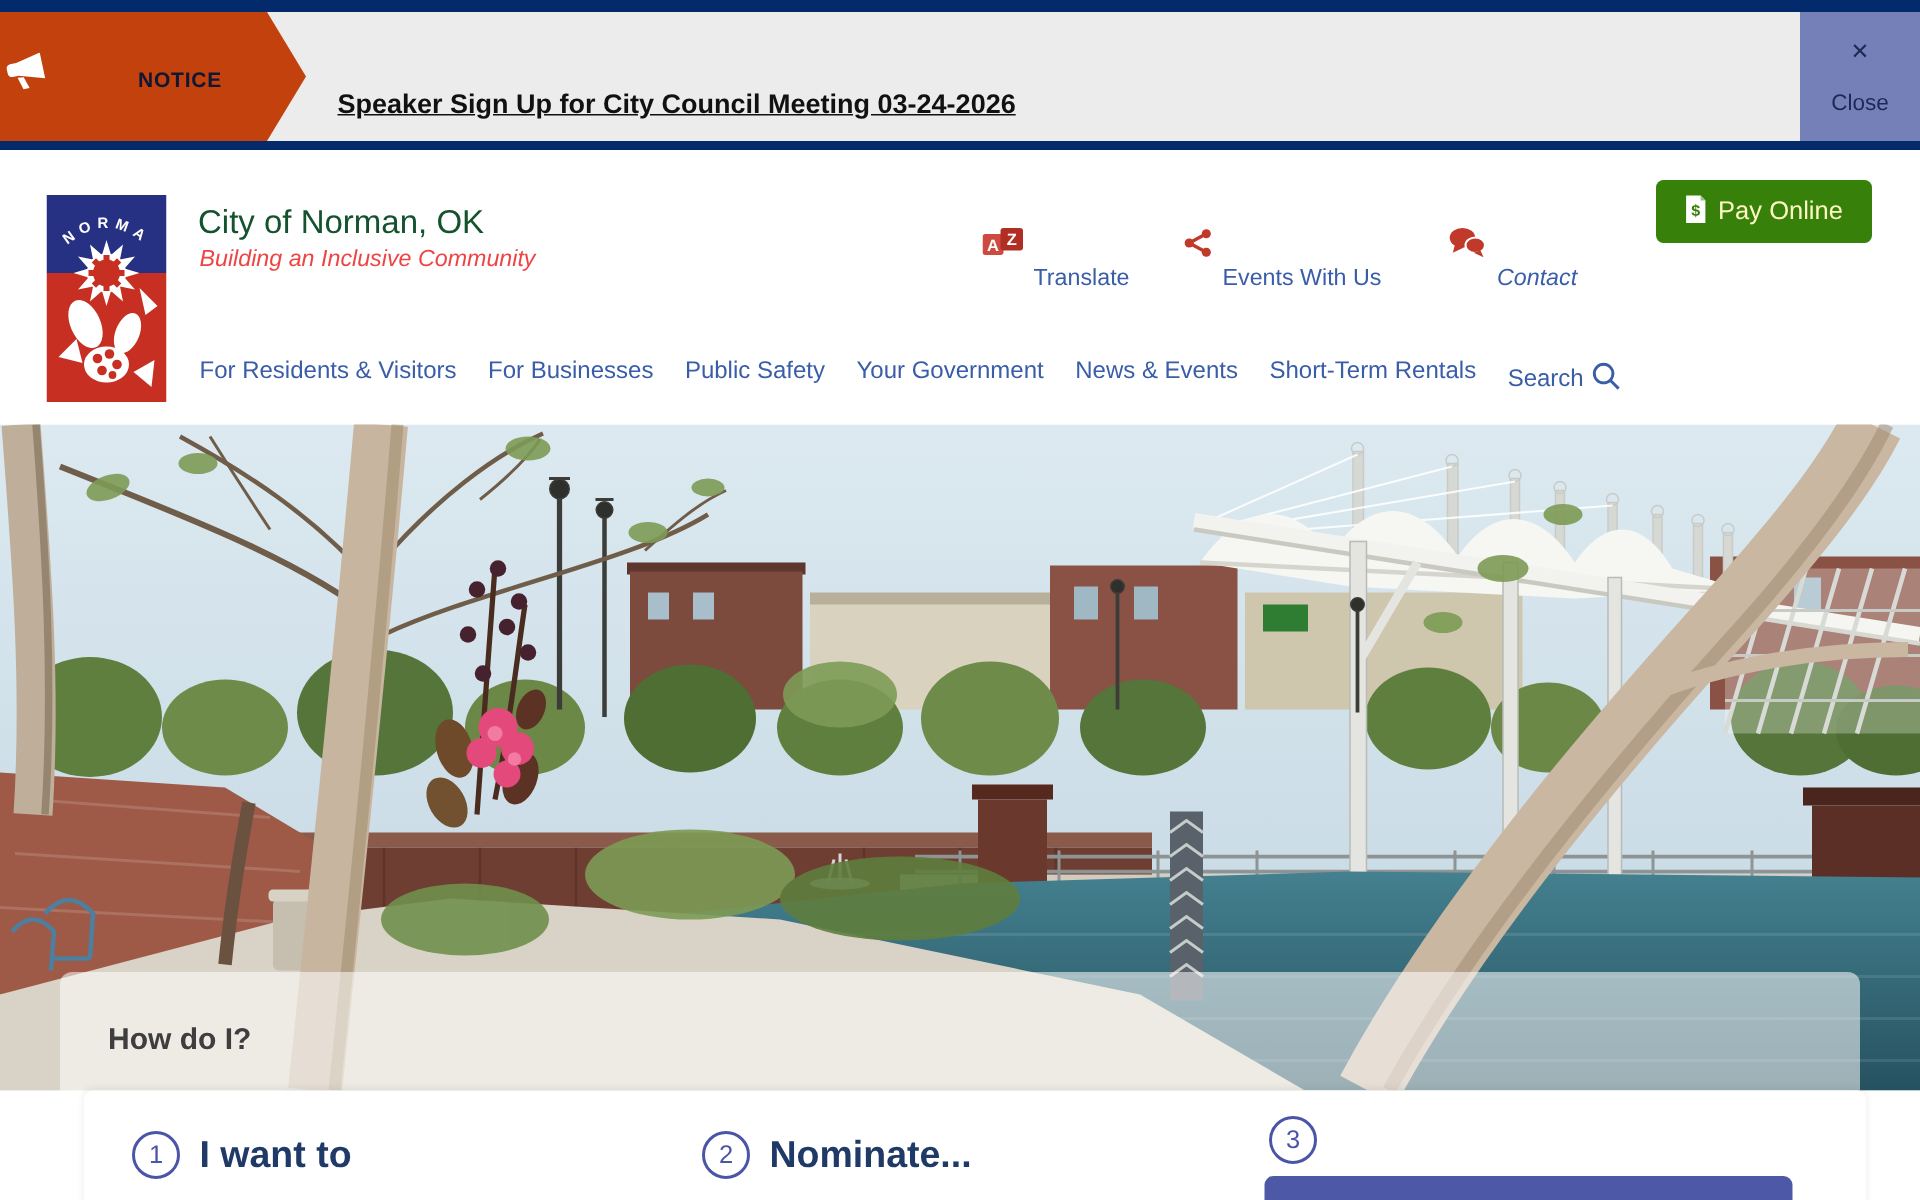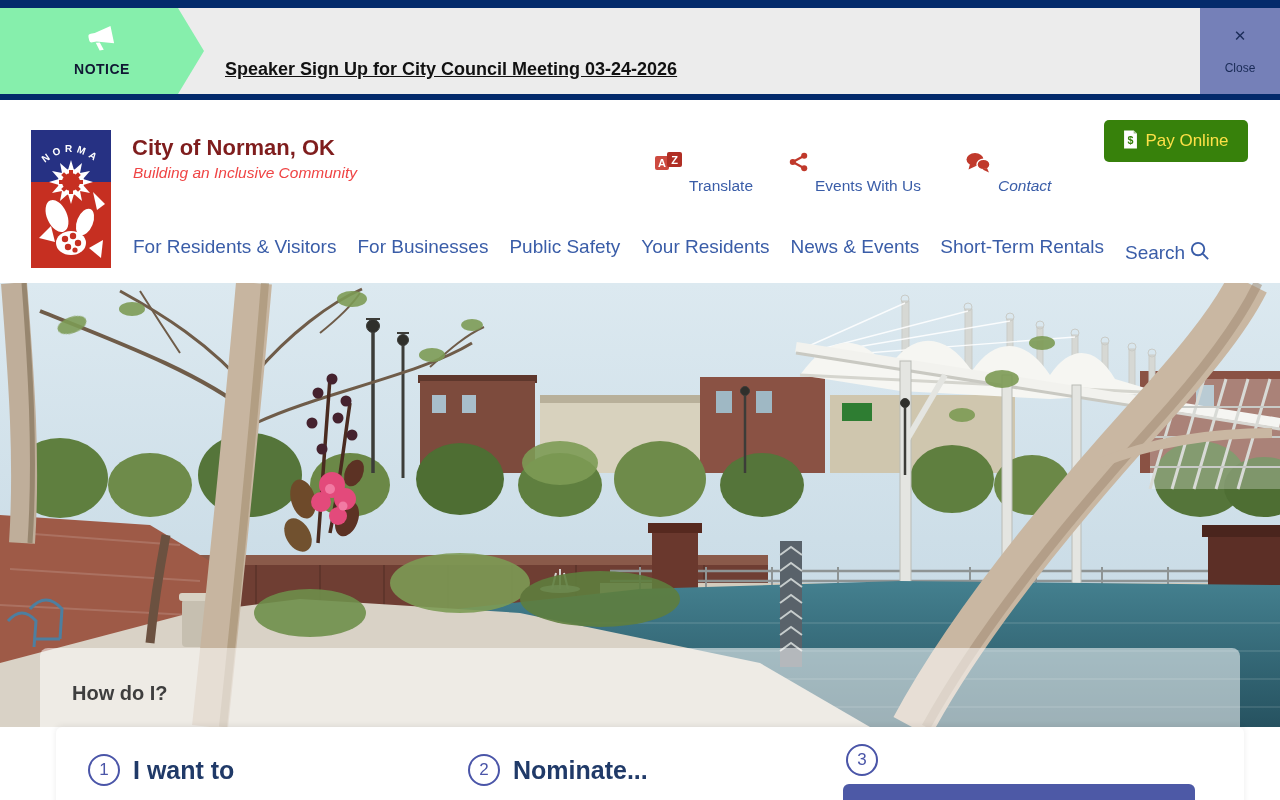--- a/index.html
+++ b/index.html
@@ -10,65 +10,65 @@
   }
 
   
   .notice-bar {
     position:absolute; top:0; left:0; width:1280px; height:100px;
     background:#ECECEC;
     border-top:8px solid #032A6B; border-bottom:6px solid #032A6B;
   }
   .notice-chevron {
     position:absolute; left:0; top:0; width:204px; height:86px;
-    background:#86efac;
+    background:#c2410c;
     clip-path:polygon(0 0, 178px 0, 204px 50%, 178px 100%, 0 100%);
-    display:flex; flex-direction:column; align-items:center; justify-content:center;
+    display:flex; align-items:center; justify-content:center;
   }
   .notice-chevron .nlabel {
     font-size:14px; font-weight:bold; color:#101733; letter-spacing:.5px; margin-top:3px;
     width:178px; text-align:center;
   }
   .notice-link-wrap {
     position:absolute; left:225px; top:0; height:72px; display:flex; align-items:flex-end;
   }
   .notice-link {
     font-size:18px; font-weight:600; color:#111; text-decoration:underline; cursor:pointer;
   }
   .notice-close {
     position:absolute; right:0; top:0; width:80px; height:86px; background:#7580B8;
     display:flex; flex-direction:column; align-items:center; justify-content:center;
     color:#1A2B57; cursor:pointer;
   }
   .notice-close .x { font-size:15px; line-height:18px; }
-  .notice-close .clabel { font-size:12px; margin-top:16px; }
+  .notice-close .clabel { font-size:15px; margin-top:16px; }
 
   
   .logo { position:absolute; left:31px; top:130px; width:80px; height:138px; cursor:pointer; }
-  .site-title { position:absolute; left:132px; top:135px; font-size:22px; font-weight:700; color:#7f1d1d; }
+  .site-title { position:absolute; left:132px; top:135px; font-size:22px; font-weight:400; color:#14532d; }
   .tagline { position:absolute; left:133px; top:164px; font-size:15.5px; font-style:italic; color:#ef4444; }
 
   .util { position:absolute; top:133px; display:flex; align-items:center; gap:7px; cursor:pointer; }
   .util .ulabel { font-size:15.5px; color:#3A5DA8;margin-top:44px; }
   .util-translate { left:655px; }
   .util-connect { left:789px; }
   .util-contact { left:966px;font-style:italic; }
 
   .pay-btn {
     position:absolute; left:1104px; top:120px; width:144px; height:42px;
     background:#37810B; border-radius:5px; border:none; cursor:pointer;
     display:flex; align-items:center; justify-content:center; gap:7px;
   }
-  .pay-btn .plabel { color:#fde047; font-size:17px; }
+  .pay-btn .plabel { color:#fef9c3; font-size:17px; }
 
   .main-nav {
     position:absolute; left:133px; top:229px; width:1100px;
     display:flex; align-items:center; gap:21px;
   }
-  .nav-item { font-size:19px; color:#3A5DA8; font-weight:500; white-space:nowrap; cursor:pointer; }
+  .nav-item { font-size:16px; color:#3A5DA8; font-weight:500; white-space:nowrap; cursor:pointer; }
   .nav-search { display:flex; align-items:center; gap:4px; cursor:pointer;margin-top:11px; }
 
   
   .hero { position:absolute; left:0; top:283px; width:1280px; height:444px; }
 
   
   .frosted {
     position:absolute; left:40px; top:648px; width:1200px; height:152px;
     background:rgba(255,255,255,0.55); border-radius:8px 8px 0 0;
   }
@@ -209,21 +209,21 @@
       <text x="7" y="13" font-size="10" fill="#37810B" text-anchor="middle" font-weight="bold" font-family="Liberation Sans, sans-serif">$</text>
     </svg>
   </span>
   <span class="plabel">Pay Online</span>
 </button>
 
 <nav class="main-nav">
   <a class="nav-item">For Residents &amp; Visitors</a>
   <a class="nav-item">For Businesses</a>
   <a class="nav-item">Public Safety</a>
-  <a class="nav-item">Your Residents</a>
+  <a class="nav-item">Your Government</a>
   <a class="nav-item">News &amp; Events</a>
   <a class="nav-item">Short-Term Rentals</a>
   <a class="nav-search">
     <span class="nav-item">Search</span>
     <span>
       <svg width="21" height="21" viewBox="0 0 22 22" fill="none" stroke="#3A5DA8" stroke-width="2">
         <circle cx="9.5" cy="9.5" r="6.5"></circle>
         <path d="M14.5 14.5 L20 20"></path>
       </svg>
     </span>

